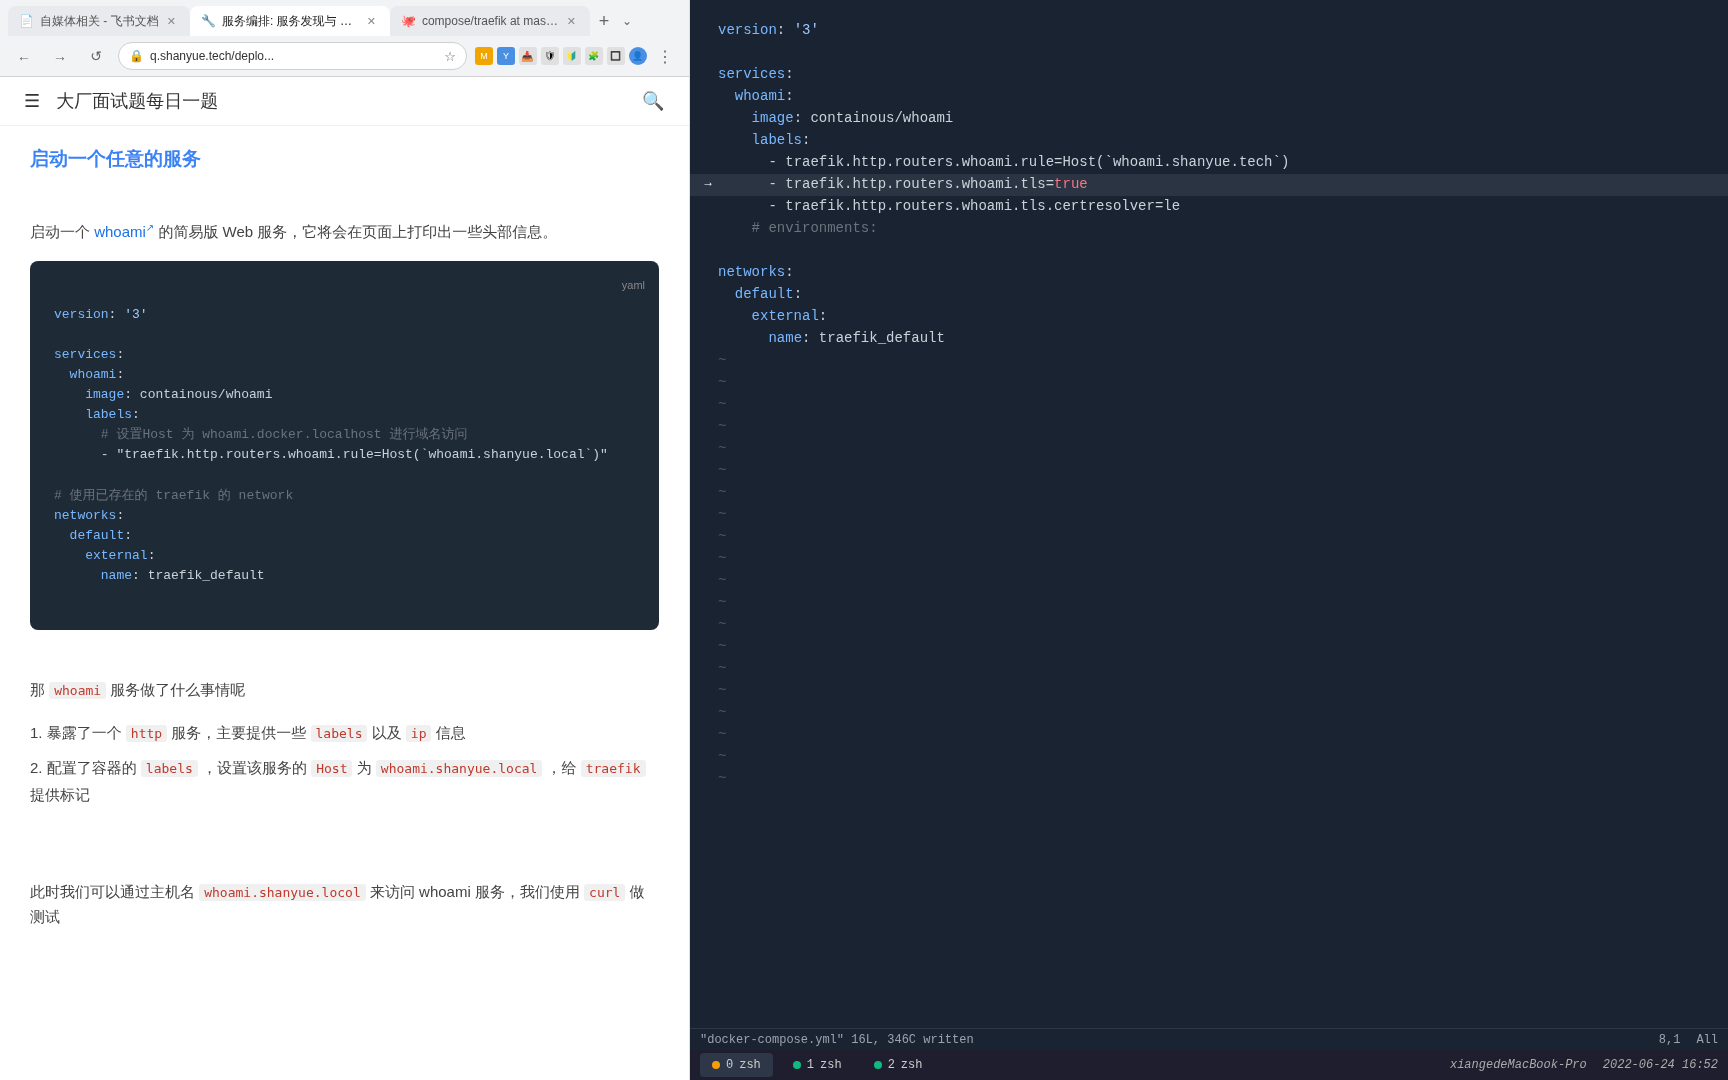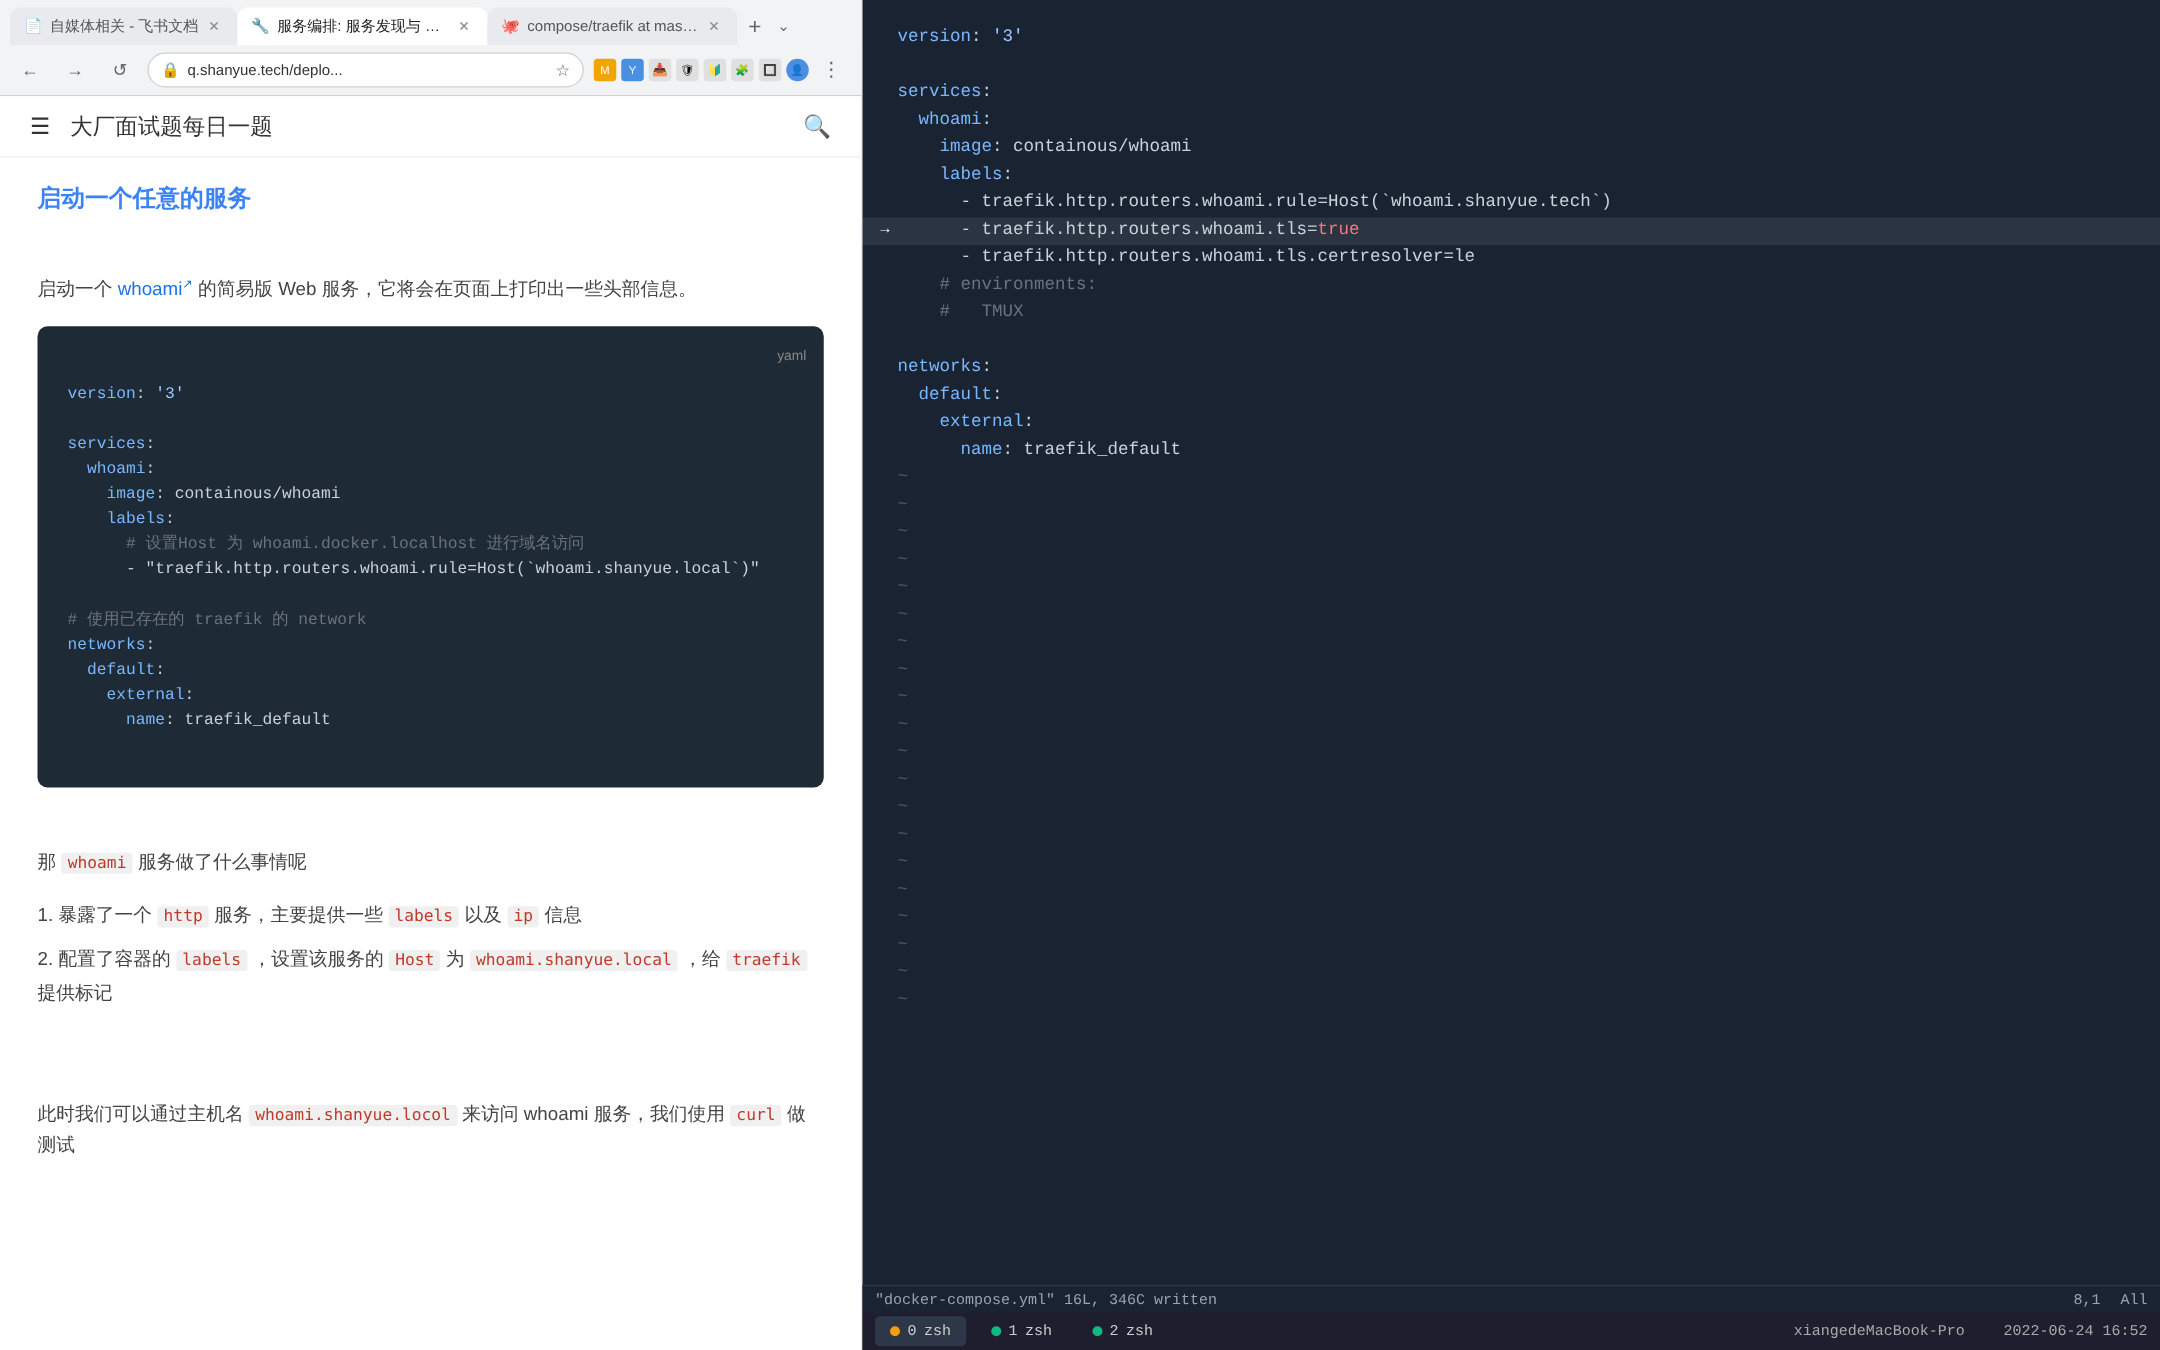--- a/index.html
+++ b/index.html
@@ -295,23 +295,24 @@
       width: 8px;
       height: 8px;
       border-radius: 50%;
     }
     .dot-yellow { background: #f59e0b; }
     .dot-green { background: #10b981; }
     .term-right {
       margin-left: auto;
       display: flex;
       align-items: flex-end;
-      gap: 31px;
+      gap: 16px;
       font-size: 12px;
       color: #ccc;
+      font-style: italic;
     }
     .hostname-label { color: #aaa; }
     .datetime-label { color: #aaa; }
 
     
     .page-content::-webkit-scrollbar { width: 6px; }
     .page-content::-webkit-scrollbar-thumb { background: #ccc; border-radius: 3px; }
   </style>
 </head>
 <body>
@@ -466,24 +467,20 @@
       <div class="editor-line">
         <span class="line-indicator"></span>
         <span class="line-content">      <span class="e-val">- traefik.http.routers.whoami.tls.certresolver=le</span></span>
       </div>
 
       <div class="editor-line">
         <span class="line-indicator"></span>
         <span class="line-content"><span class="e-comment">    # environments:</span></span>
       </div>
 
-      <div class="editor-line">
-        <span class="line-indicator"></span>
-        <span class="line-content"><span class="e-comment">    #   TMUX</span></span>
-      </div>
 
       <div class="editor-line">
         <span class="line-indicator"></span>
         <span class="line-content"> </span>
       </div>
 
       <div class="editor-line">
         <span class="line-indicator"></span>
         <span class="line-content"><span class="e-kw">networks</span><span class="e-val">:</span></span>
       </div>

